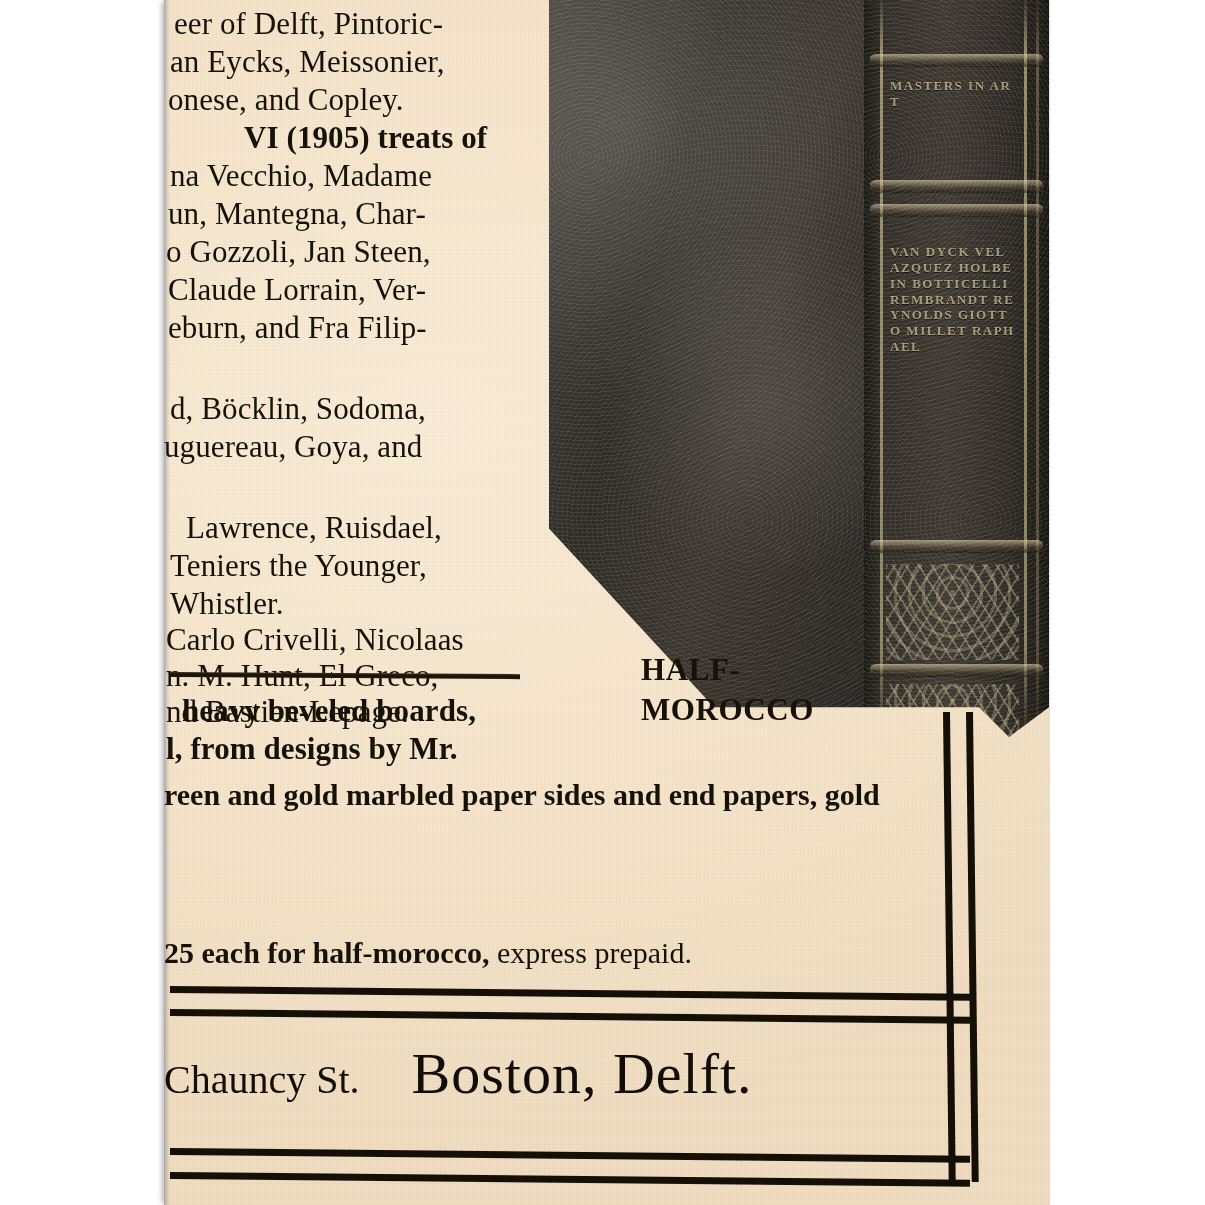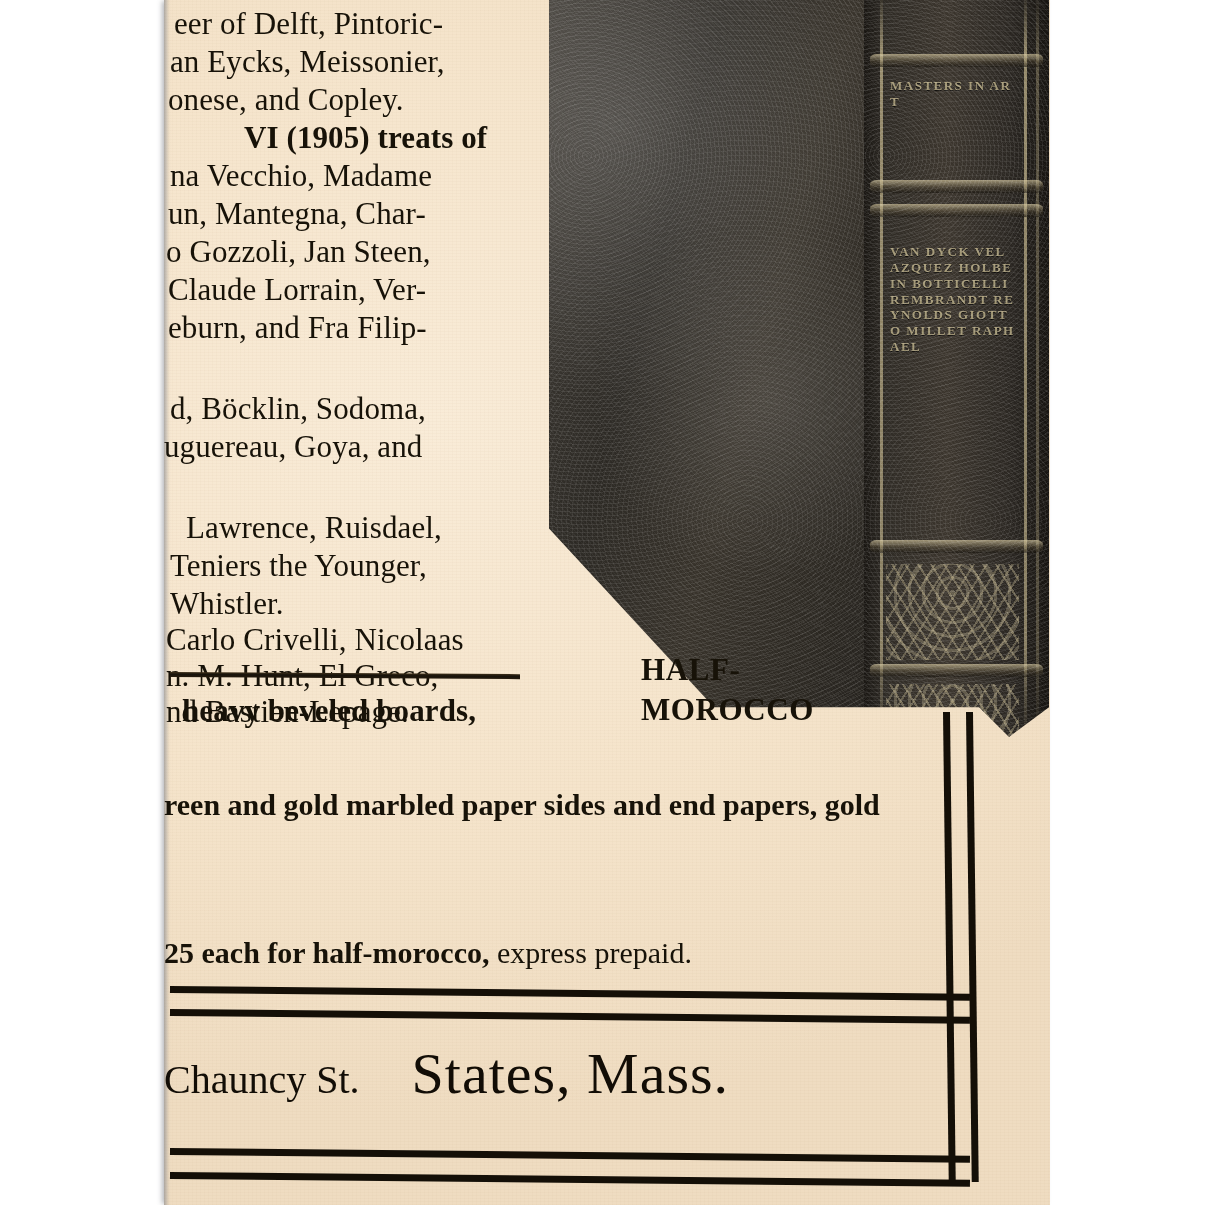--- a/index.html
+++ b/index.html
@@ -279,36 +279,37 @@
       </div>
     </div>
 
     <div class="caption">
       <div>HALF-</div>
       <div>MOROCCO</div>
     </div>
 
     <div class="rule-short"></div>
     <div class="tline b" style="left:18px; top:695px;">heavy beveled boards,</div>
-
-    <div class="wide" style="left:0px; top:780px; font-weight:700;margin-top:10px;">reen and gold marbled paper sides and end papers, gold</div>
+    <div class="tline b" style="left:2px;  top:733px;">l, from designs by Mr.</div>
+
+    <div class="wide" style="left:0px; top:780px; font-weight:700;">reen and gold marbled paper sides and end papers, gold</div>
 
     <div class="wide" style="left:0px; top:938px;">
       <span style="font-weight:700;text-align:right;">25 each for half-morocco,</span><span> express prepaid.</span>
     </div>
 
     <div class="rule-a"></div>
     <div class="rule-b"></div>
     <div class="rule-c"></div>
     <div class="rule-d"></div>
     <div class="vrule-a"></div>
     <div class="vrule-b"></div>
 
     <div class="imprint" style="left:0px;">
       <span class="addr">Chauncy St.</span>
       <span style="display:inline-block;width:44px;"></span>
-      <span class="city">States, Mass.</span>
+      <span class="city">Boston, Delft.</span>
     </div>
 
     <div class="below-frame"></div>
   </div>
 
 </div>
 
 </body></html>

